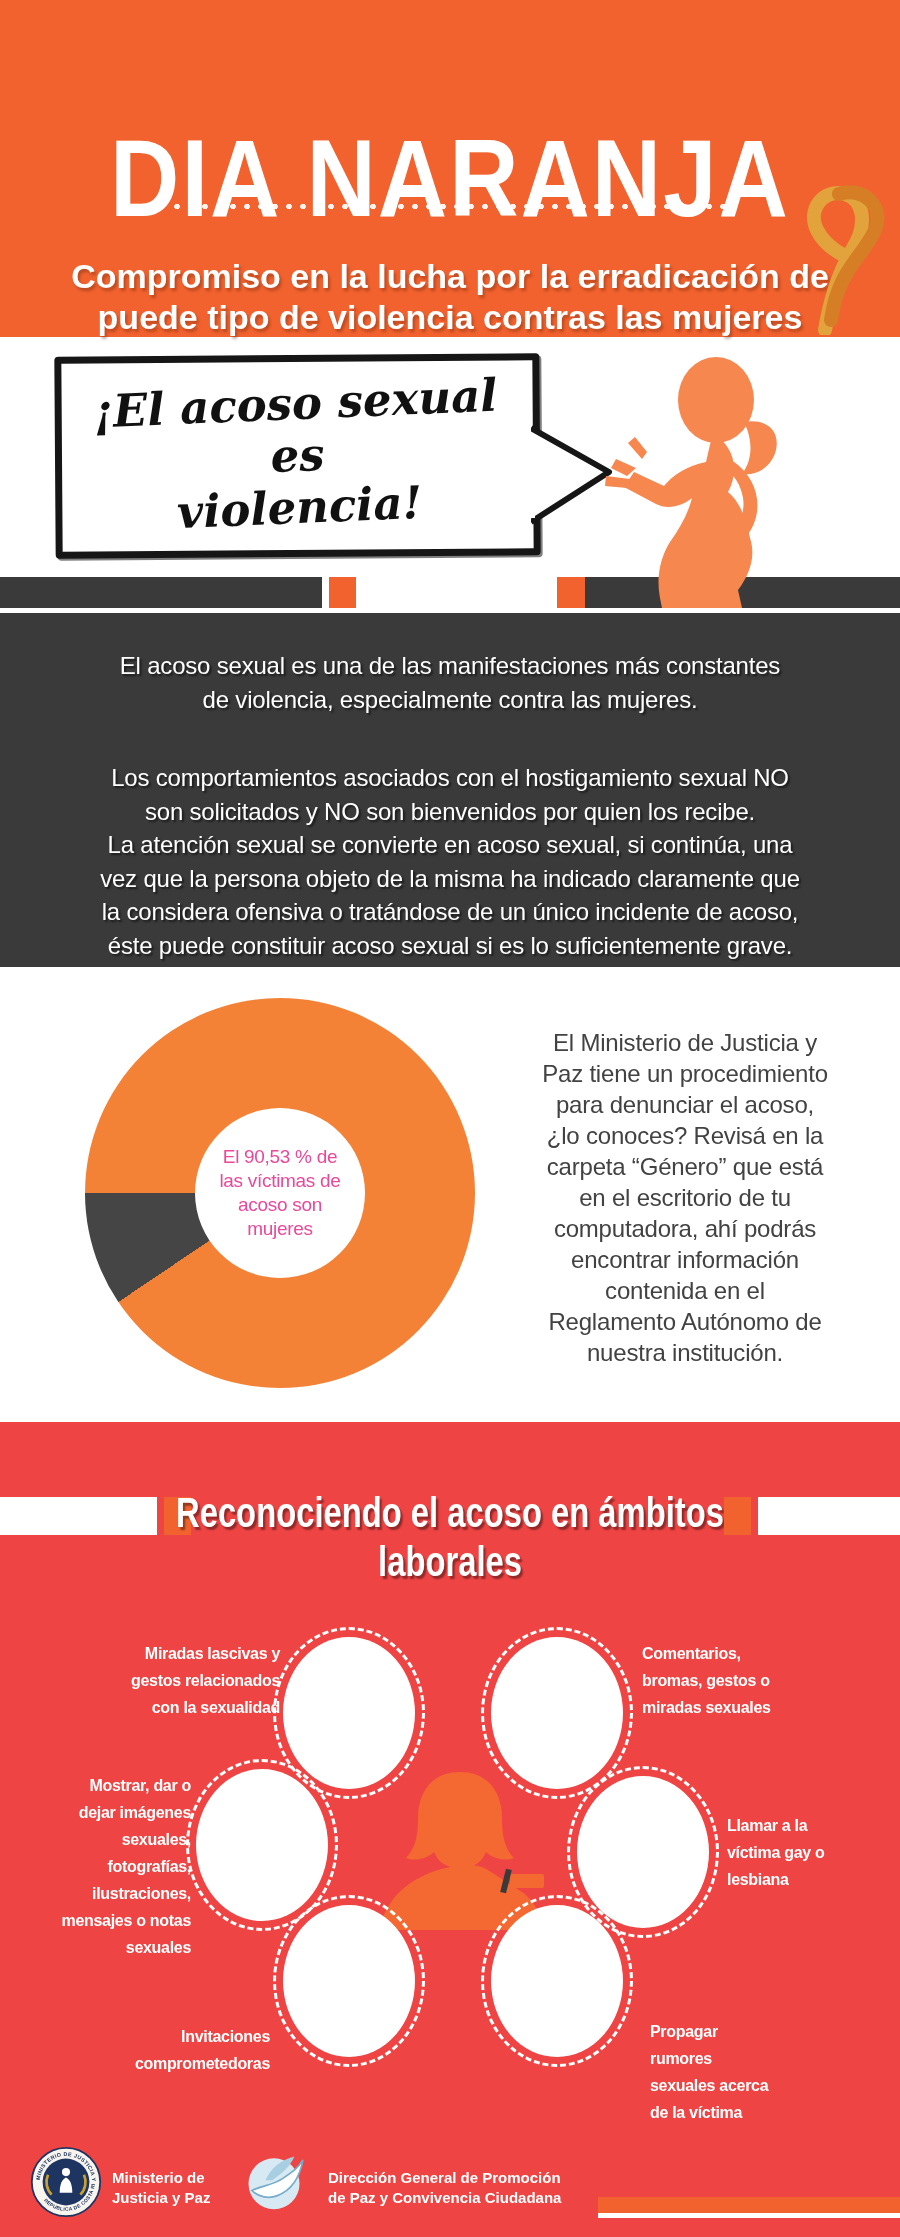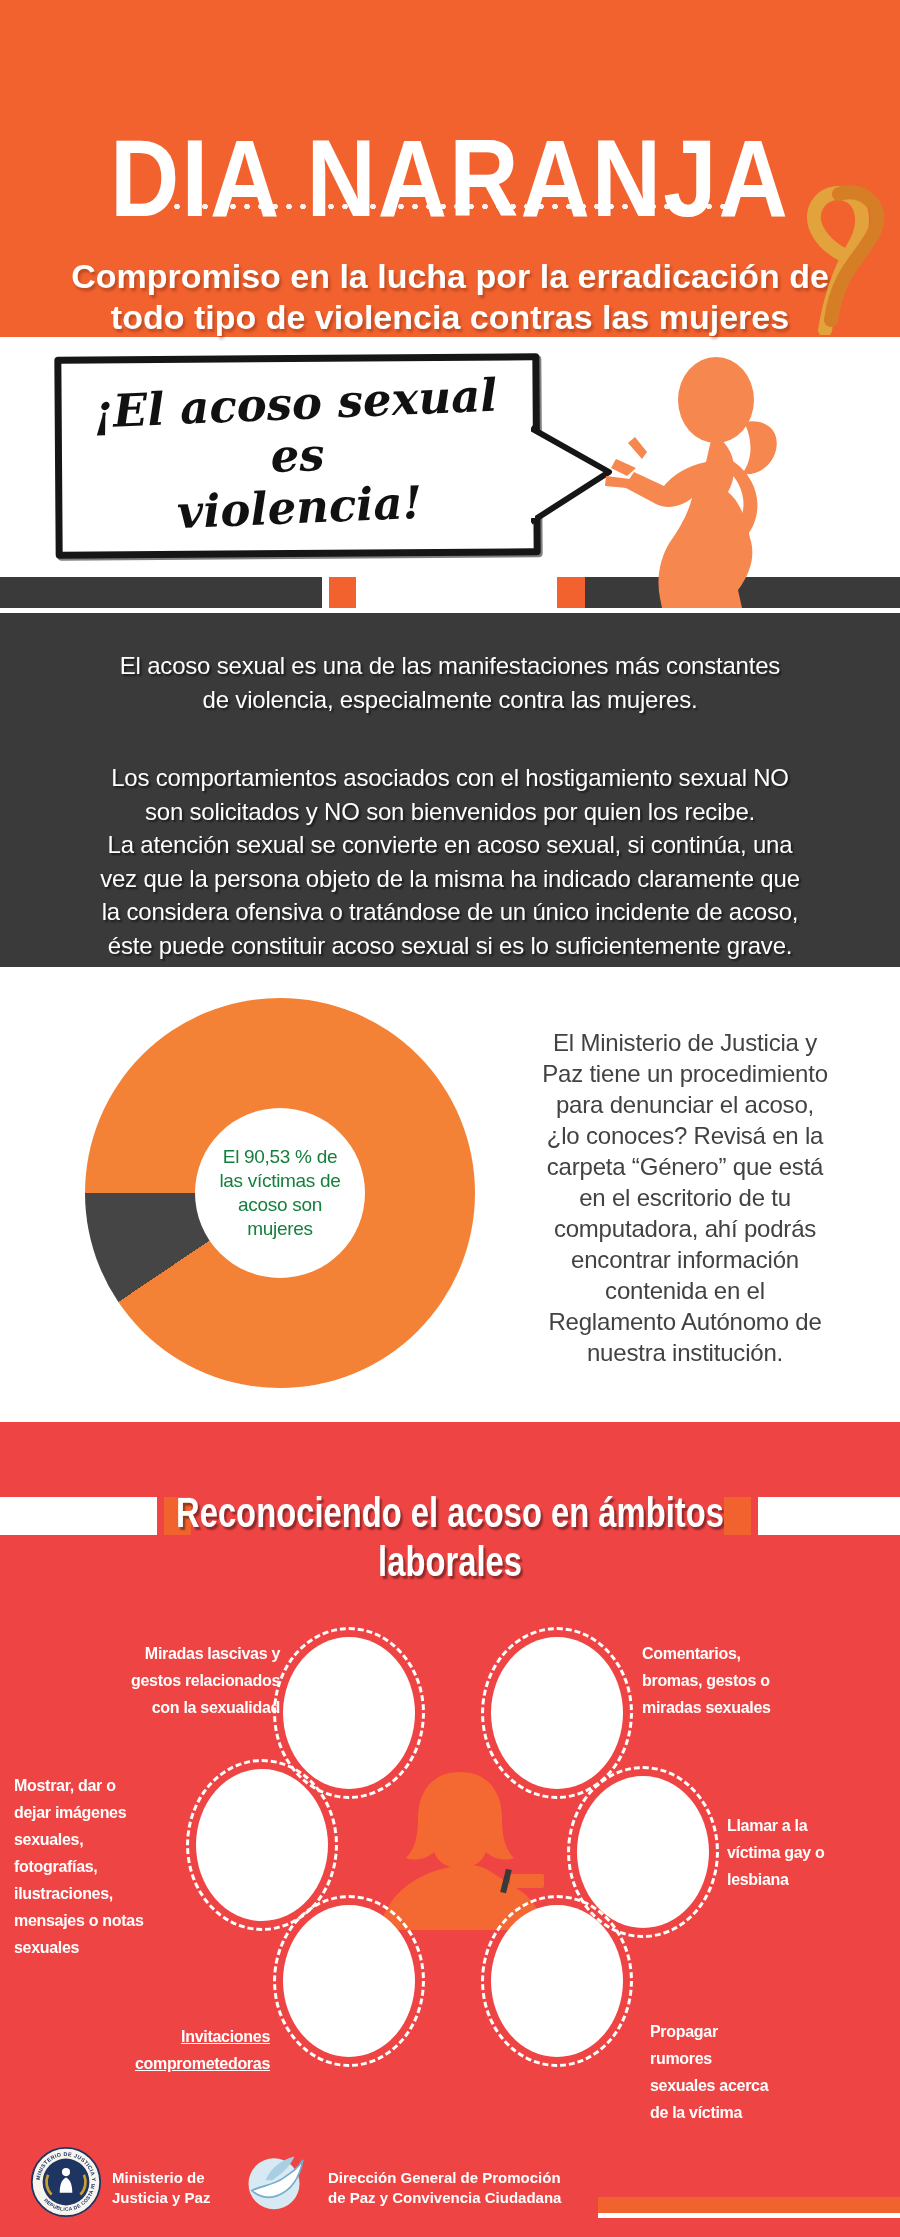--- a/index.html
+++ b/index.html
@@ -68,21 +68,21 @@
   .stats{left:0;top:967px;width:900px;height:455px;background:#ffffff;}
   .donut{
     left:85px;top:31px;width:390px;height:390px;border-radius:50%;
     background:conic-gradient(from 236deg,#454545 0deg 34.1deg,#F48236 34.1deg 360deg);
   }
   .donut-hole{
     left:195px;top:141px;width:170px;height:170px;border-radius:50%;background:#ffffff;
     display:flex;align-items:center;justify-content:center;
   }
   .donut-label{
-    font-size:19px;line-height:1.26;color:#15803d;text-align:center;letter-spacing:-.3px;
+    font-size:19px;line-height:1.26;color:#ec4899;text-align:center;letter-spacing:-.3px;
   }
   .side-text{
     left:490px;top:60px;width:390px;margin:0;text-align:center;
     color:#424242;font-size:24px;line-height:31px;letter-spacing:-.2px;
   }
 
   
   .recog{left:0;top:1422px;width:900px;height:815px;background:#ef4444;padding-left:43px;}
   .recog .wbar{position:absolute;top:75px;height:38px;background:#fff;}
   .wbar-l{left:0;width:157px;}
@@ -107,43 +107,43 @@
   .c-mr{left:567px;top:344px;}
   .c-bl{left:273px;top:473px;}
   .c-br{left:481px;top:473px;}
   .person{position:absolute;left:370px;top:348px;z-index:1;}
   .blabel{
     position:absolute;margin:0;color:#fff;font-size:16px;font-weight:700;
     line-height:27px;letter-spacing:-.3px;
   }
   .lab-miradas{left:55px;top:218px;width:225px;text-align:right;}
   .lab-comentarios{left:642px;top:218px;width:250px;text-align:left;}
-  .lab-mostrar{left:14px;top:350px;width:165px;text-align:left;}
+  .lab-mostrar{left:26px;top:350px;width:165px;text-align:right;}
   .lab-llamar{left:727px;top:390px;width:165px;text-align:left;}
-  .lab-invitaciones{left:58px;top:601px;width:212px;text-align:right;text-decoration:underline;}
+  .lab-invitaciones{left:58px;top:601px;width:212px;text-align:right;}
   .lab-propagar{left:650px;top:596px;width:215px;text-align:left;}
 
   
   .seal{position:absolute;left:30px;top:724px;}
   .org1{position:absolute;left:112px;top:746px;margin:0;color:#fff;font-size:15px;font-weight:700;line-height:1.35;}
   .dove{position:absolute;left:240px;top:726px;}
   .org2{position:absolute;left:328px;top:746px;margin:0;color:#fff;font-size:15px;font-weight:700;line-height:1.35;}
   .foot-bar{position:absolute;left:598px;top:775px;width:302px;height:16px;background:#F2622E;}
   .foot-line{position:absolute;left:598px;top:791px;width:302px;height:5px;background:#fff;}
 </style>
 </head>
 <body>
 
 <div id="poster">
 
   <div class="abs header">
     <h1 class="abs main-title">DIA NARANJA</h1>
     <div class="abs dotted-line"></div>
     <p class="abs header-subtitle pre">Compromiso en la lucha por la erradicación de
-todo tipo de violencia contras las mujeres</p>
+puede tipo de violencia contras las mujeres</p>
     <svg class="abs ribbon" viewBox="0 0 95 150">
       <path d="M30,146 C36,110 46,84 58,64 C72,42 70,16 50,10 C28,4 12,26 22,46 C28,58 38,66 50,72" fill="none" stroke="#E2A23C" stroke-width="14" stroke-linecap="round"></path>
       <path d="M44,10 C68,2 90,22 80,46 C72,64 58,76 48,96 C42,108 38,122 36,136" fill="none" stroke="#D57E26" stroke-width="14" stroke-linecap="round"></path>
     </svg>
   </div>
 
   <div class="abs bubble">
     <div class="bubble-text pre">¡El acoso sexual es
 violencia!</div>
   </div>

